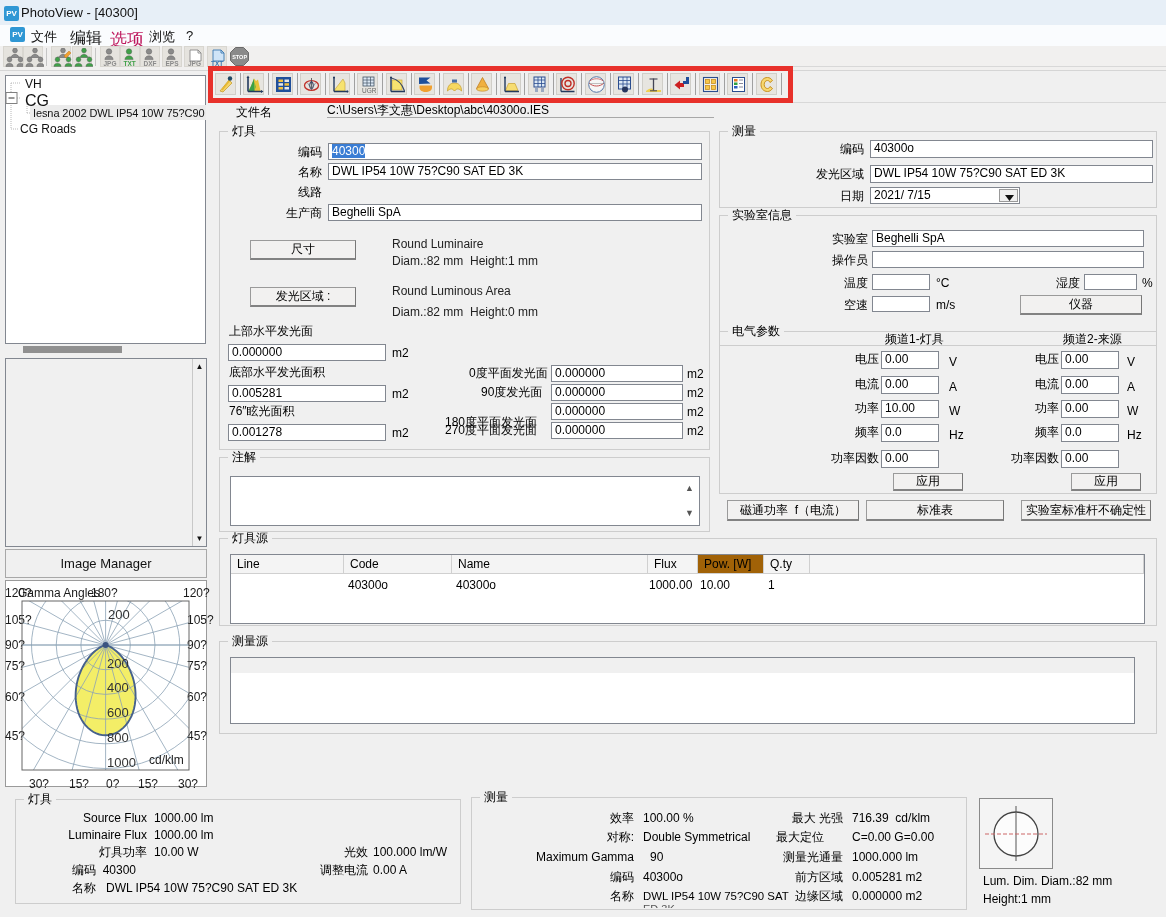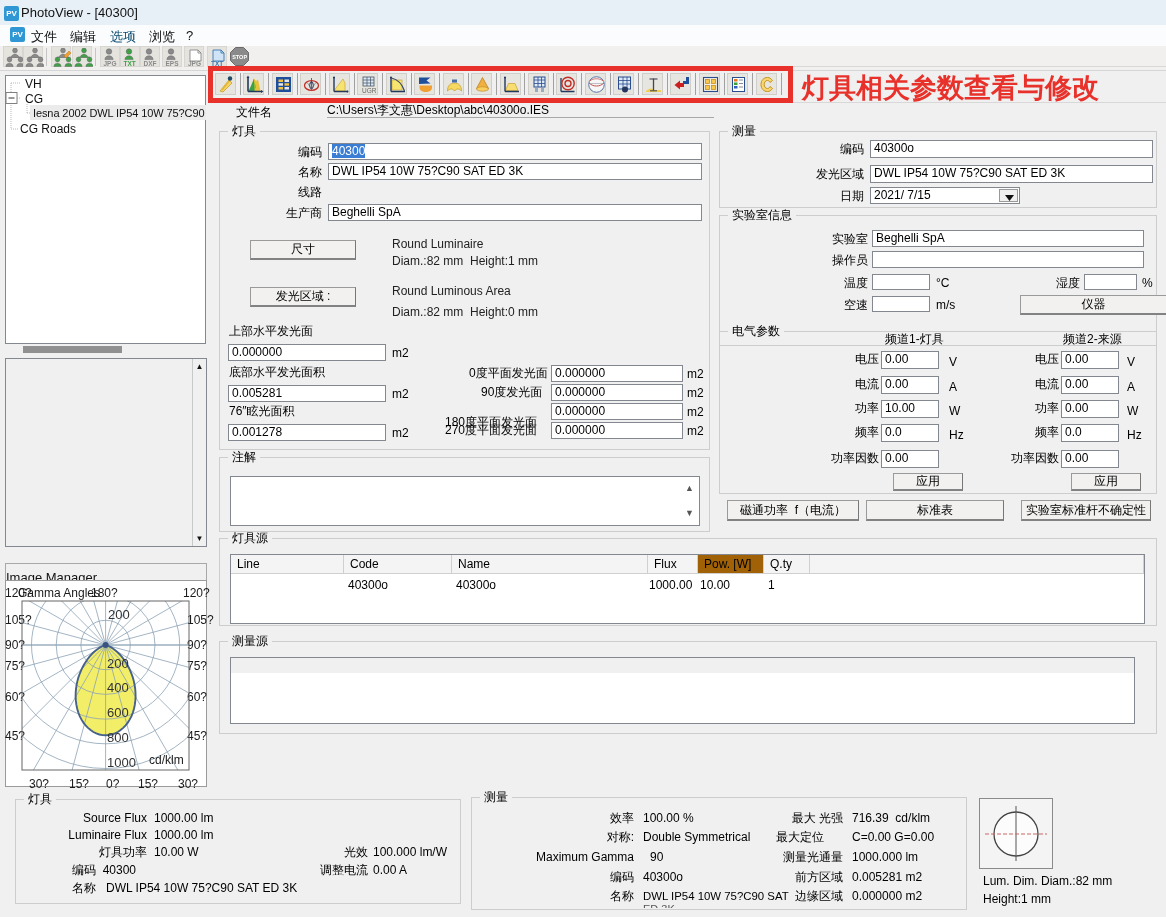--- a/index.html
+++ b/index.html
@@ -15,22 +15,22 @@
 .pa{font-size:12px;fill:#1a1a1a;font-family:"Liberation Sans",sans-serif}
 .pv{font-size:13px;fill:#333;font-family:"Liberation Sans",sans-serif}
 </style></head><body>
 <div id="app">
 <div class="abs" style="left:0;top:0;width:1166px;height:25px;background:#e7eff7"></div>
 <div class="abs" style="left:4px;top:6px;width:15px;height:15px;background:#2f97d4;border-radius:2px;color:#fff;font-size:8px;font-weight:bold;text-align:center;line-height:15px">PV</div>
 <div class="abs" style="left:21px;top:5px;font-size:13px;color:#111">PhotoView - [40300]</div>
 <div class="abs" style="left:0;top:25px;width:1166px;height:21px;background:#fafcfe"></div>
 <div class="abs" style="left:10px;top:27px;width:15px;height:15px;background:#2f97d4;border-radius:2px;color:#fff;font-size:8px;font-weight:bold;text-align:center;line-height:15px">PV</div>
 <div class="abs" style="left:31px;top:28px;font-size:13px;color:#111">文件</div>
-<div class="abs" style="left:70px;top:28px;font-size:13px;color:#111">编辑</div>
-<div class="abs" style="left:110px;top:28px;font-size:13px;color:#0c4a6e">选项</div>
+<div class="abs" style="left:70px;top:28px;font-size:16px;color:#111">编辑</div>
+<div class="abs" style="left:110px;top:28px;font-size:17px;color:#be185d">选项</div>
 <div class="abs" style="left:149px;top:28px;font-size:13px;color:#111">浏览</div>
 <div class="abs" style="left:186px;top:28px;font-size:13px;color:#111">?</div>
 <div class="abs" style="left:0;top:46px;width:1166px;height:25px;background:#f1f0ef;border-bottom:1px solid #d5d5d5"></div>
 <div class="t1btn" style="left:3px;top:46px"><svg width="19" height="19" viewBox="0 0 19 19">
         <path d="M10 6 L10 9 M4.5 9 L15.5 9 M4.5 9 L4.5 11 M15.5 9 L15.5 11" stroke="#777" stroke-width="0.8" fill="none"></path>
         <circle cx="10" cy="2.5" r="2.4" fill="#8a8a8a" stroke="#555" stroke-width="0.4"></circle>
         <path d="M6.4 9.5 C6.4 5.1 13.6 5.1 13.6 9.5 Z" fill="#8a8a8a" stroke="#555" stroke-width="0.4"></path>
         <circle cx="4.5" cy="11.5" r="2.4" fill="#8a8a8a" stroke="#555" stroke-width="0.4"></circle>
         <path d="M0.8999999999999999 18.5 C0.8999999999999999 14.1 8.1 14.1 8.1 18.5 Z" fill="#8a8a8a" stroke="#555" stroke-width="0.4"></path>
         <circle cx="15.5" cy="11.5" r="2.4" fill="#8a8a8a" stroke="#555" stroke-width="0.4"></circle>
@@ -227,46 +227,45 @@
         <rect x="5" y="7.5" width="3.5" height="2.5" fill="#30a040"></rect>
         <rect x="5" y="11" width="3.5" height="2.5" fill="#3060c0"></rect>
         <path d="M10 5 L14 5 M10 8.5 L14 8.5 M10 12 L14 12" stroke="#889" stroke-width="1"></path>
       </svg></div>
     <div class="tsep" style="left:752px;top:73px"></div>
     <div class="tbtn" style="left:756px;top:73px"><svg width="19" height="19" viewBox="0 0 19 19">
         <path d="M14.5 5.5 C13 3.5 11.5 2.5 9.5 2.5 C5.5 2.5 3 5.5 3 9.5 C3 13.5 5.5 16.5 9.5 16.5 C11.5 16.5 13 15.5 14.5 13.5 L12 11.5 C11.5 12.8 10.7 13.5 9.5 13.5 C7.5 13.5 6.2 11.8 6.2 9.5 C6.2 7.2 7.5 5.5 9.5 5.5 C10.7 5.5 11.5 6.2 12 7.5 Z" fill="#f7d870" stroke="#c89020" stroke-width="1"></path>
       </svg></div>
     <div class="tsep" style="left:781px;top:73px"></div>
 <div class="abs" style="left:208px;top:66px;width:585px;height:37px;border:5px solid #e8312b"></div>
-<div class="abs" style="left:802px;top:70px;font-size:27px;font-weight:bold;color:#e8312b;white-space:nowrap;letter-spacing:0px">灯具相关参数查看与修改</div>
 <div class="abs" style="left:5px;top:75px;width:201px;height:269px;background:#fff;border:1px solid #828790"></div>
 <svg class="abs" style="left:5px;top:75px" width="201" height="70" viewBox="0 0 201 70">
 <g stroke="#b8b8b8" stroke-width="1" stroke-dasharray="1,1" fill="none">
 <line x1="6" y1="8" x2="6" y2="54"></line>
         <line x1="6" y1="8" x2="16" y2="8"></line>
         <line x1="6" y1="23" x2="16" y2="23"></line>
 <line x1="22" y1="29" x2="22" y2="38"></line>
         <line x1="22" y1="38" x2="30" y2="38"></line>
         <line x1="6" y1="54" x2="14" y2="54"></line>
 </g>
 <rect x="1" y="17.5" width="11" height="11" fill="#fff" stroke="#808080"></rect>
       <line x1="3.5" y1="23" x2="9.5" y2="23" stroke="#333"></line>
 </svg>
 <div class="abs" style="left:30px;top:105px;width:176px;height:15px;background:#ebebeb"></div>
 <div class="abs" style="left:25px;top:77px;font-size:12px;color:#111">VH</div>
-<div class="abs" style="left:25px;top:92px;font-size:12px;color:#111">CG</div>
+<div class="abs" style="left:25px;top:92px;font-size:16px;color:#111">CG</div>
 <div class="abs" style="left:33px;top:107px;font-size:11px;letter-spacing:-0.1px;color:#111">Iesna 2002 DWL IP54 10W 75?C90</div>
 <div class="abs" style="left:20px;top:122px;font-size:12px;color:#111">CG Roads</div>
 <div class="abs" style="left:6px;top:345px;width:199px;height:11px;background:#f0f0f0"></div>
 <div class="abs" style="left:23px;top:346px;width:99px;height:7px;background:#909090"></div>
 <div class="abs" style="left:5px;top:358px;width:202px;height:189px;background:#f0f0f0;border:1px solid #828790"></div>
 <div class="abs" style="left:192px;top:359px;width:14px;height:187px;background:#f0f0f0;border-left:1px solid #c8c8c8"></div>
 <div class="abs" style="left:193px;top:359px;width:13px;height:15px;background:#f0f0f0;font-size:8px;text-align:center;line-height:15px;color:#111">▲</div>
 <div class="abs" style="left:193px;top:531px;width:13px;height:15px;background:#f0f0f0;font-size:8px;text-align:center;line-height:15px;color:#111">▼</div>
-<div class="abs" style="left:5px;top:563px;width:202px;height:29px;background:#f0f0f0;border:1px solid #a8a8a8;text-align:left;font-size:13px;line-height:28px;color:#111">Image Manager</div>
+<div class="abs" style="left:5px;top:549px;width:202px;height:29px;background:#f0f0f0;border:1px solid #a8a8a8;text-align:center;font-size:13px;line-height:28px;color:#111">Image Manager</div>
 <svg class="abs" style="left:5px;top:580px" width="214" height="211" viewBox="0 0 214 211">
 <rect x="0.5" y="0.5" width="201" height="206" fill="#fff" stroke="#9a9a9a"></rect>
 <text x="0" y="17" class="pa">120?</text>
       <text x="13" y="17" class="pa">Gamma Angles</text>
       <text x="86" y="17" class="pa">180?</text>
       <text x="178" y="17" class="pa">120?</text>
 <text x="0" y="44" class="pa">105?</text>
       <text x="182" y="44" class="pa">105?</text>
       <text x="0" y="69" class="pa">90?</text>
       <text x="182" y="69" class="pa">90?</text>
@@ -418,21 +417,21 @@
 <div class="edit" style="left:872px;top:251px;width:272px;height:17px"></div>
 <div class="lbl" style="left:844px;top:277px">温度</div>
 <div class="edit" style="left:872px;top:274px;width:58px;height:16px"></div>
 <div class="lbl" style="left:936px;top:277px">°C</div>
 <div class="lbl" style="left:1056px;top:277px">湿度</div>
 <div class="edit" style="left:1084px;top:274px;width:53px;height:16px"></div>
 <div class="lbl" style="left:1142px;top:277px">%</div>
 <div class="lbl" style="left:844px;top:299px">空速</div>
 <div class="edit" style="left:872px;top:296px;width:58px;height:16px"></div>
 <div class="lbl" style="left:936px;top:299px">m/s</div>
-<div class="btn" style="left:1020px;top:295px;width:147px;height:20px;line-height:17px">仪器</div>
+<div class="btn" style="left:1020px;top:295px;width:122px;height:20px;line-height:17px">仪器</div>
 <div class="grp" style="left:719px;top:331px;width:438px;height:163px">
       <span class="gl">电气参数</span>
     </div>
     <div class="lbl" style="left:885px;top:333px">频道1-灯具</div>
     <div class="lbl" style="left:1063px;top:333px">频道2-来源</div>
     <div class="lbl" style="left:855px;top:353px">电压</div>
     <div class="edit" style="left:881px;top:351px;width:58px;height:18px">0.00</div>
     <div class="lbl" style="left:949px;top:356px">V</div>
     <div class="lbl" style="left:1035px;top:353px">电压</div>
     <div class="edit" style="left:1061px;top:351px;width:58px;height:18px">0.00</div>

